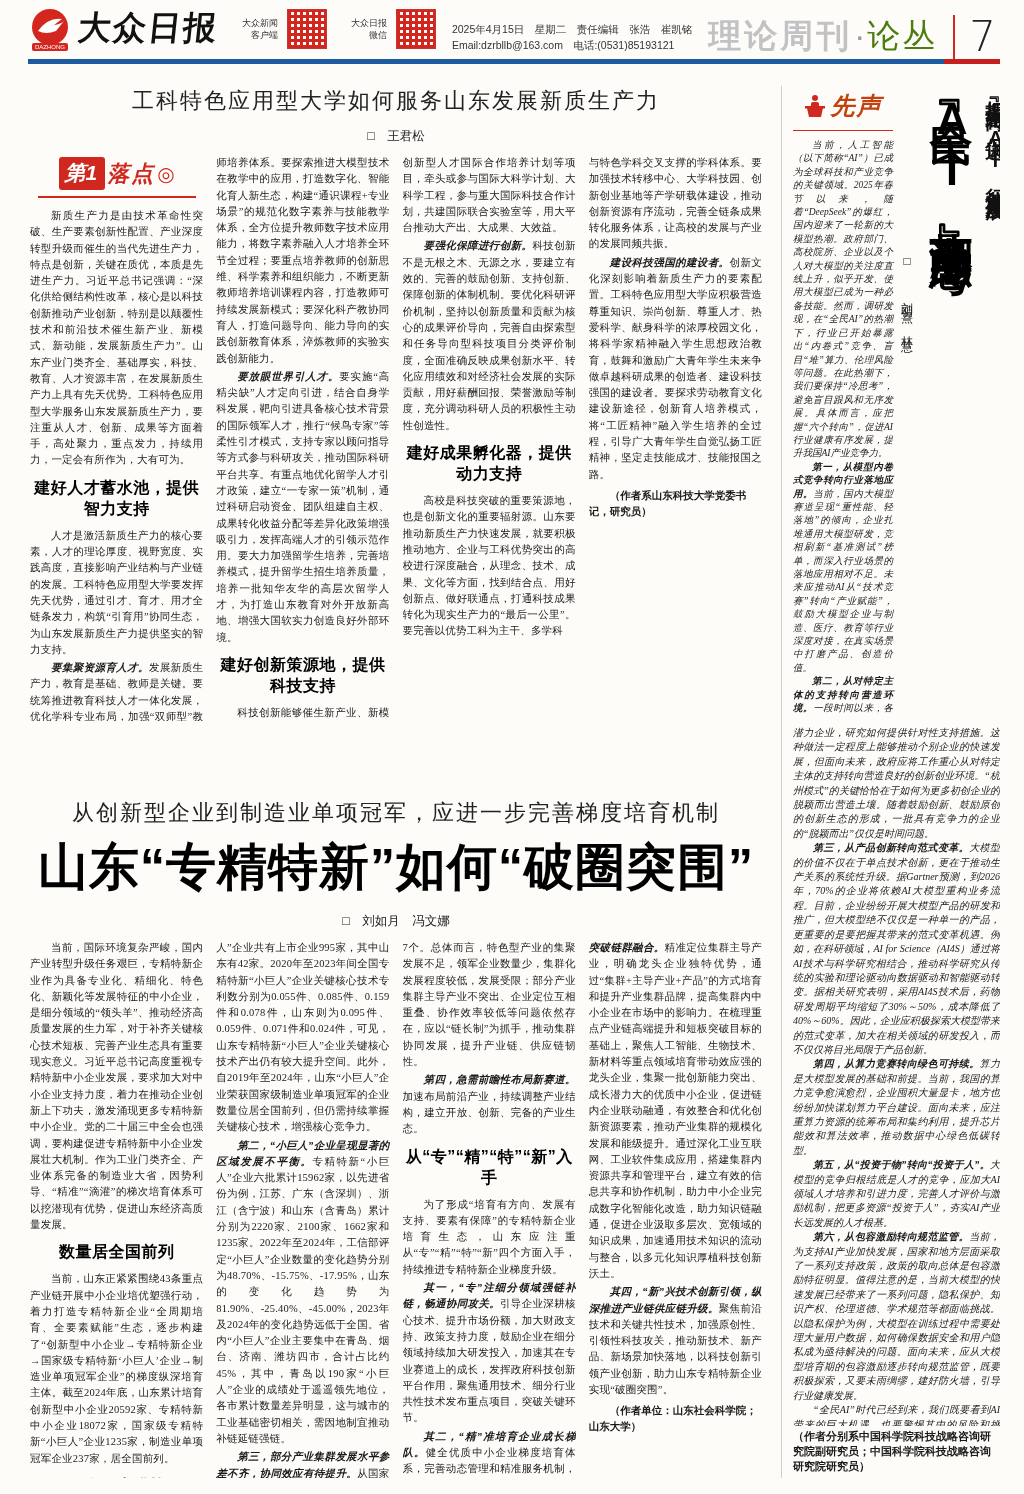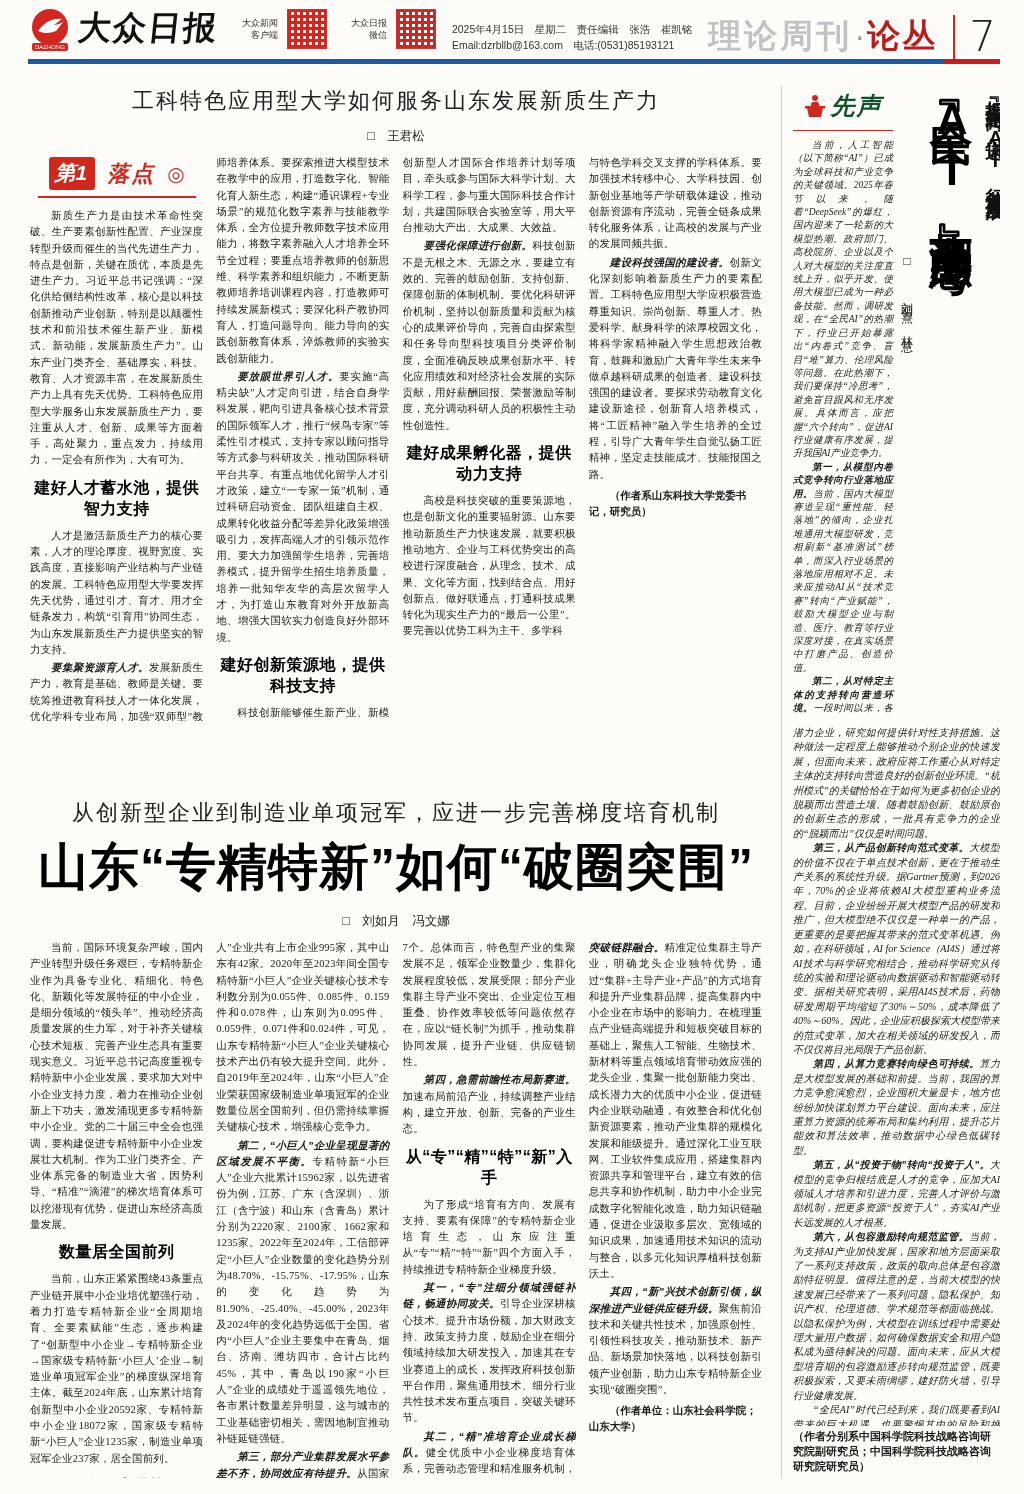--- a/index.html
+++ b/index.html
@@ -15,21 +15,21 @@
   .qr-group{display:flex;align-items:center;gap:9px;margin-left:14px;}
   .qr-label{font-family:"Liberation Sans","DejaVu Sans",sans-serif;font-size:9px;line-height:12px;text-align:right;color:#333;white-space:pre-line;}
   .qr{width:38px;height:38px;border:1px solid #c33;background:
       repeating-linear-gradient(0deg,#d2261e 0 3px,transparent 3px 6px),
       repeating-linear-gradient(90deg,#d2261e 0 3px,#fff 3px 6px);}
   .mh-right{display:flex;align-items:center;gap:16px;padding-top:8px;}
   .meta{font-family:"Liberation Sans","DejaVu Sans",sans-serif;font-size:10.5px;line-height:16px;color:#333;}
   .section-title{font-family:"Liberation Sans","DejaVu Sans",sans-serif;font-size:33px;white-space:nowrap;}
   .st-light{color:#c2c2c4;letter-spacing:3px;font-weight:bold;}
   .st-dot{color:#9a9a9c;margin:0 2px;}
-  .st-bold{color:#b91c1c;font-weight:700;letter-spacing:2px;text-align:center;}
+  .st-bold{color:#4d7c0f;font-weight:400;letter-spacing:2px;text-align:center;}
   .pageno{font-family:"DejaVu Sans","Liberation Sans",sans-serif;font-size:42px;font-weight:300;color:#222;border-left:2px solid #d2261e;padding-left:14px;line-height:44px;}
   .rule-blue{position:absolute;left:28px;top:59px;width:916px;height:5px;background:#1e5aa0;}
   .rule-red{position:absolute;left:944px;top:59px;width:56px;height:5px;background:#c4201d;}
   .v-divider{position:absolute;left:781px;top:86px;width:1px;height:1392px;background:#cfcfcb;}
 
   
   .kicker{text-align:center;font-family:"Liberation Serif","DejaVu Serif",serif;font-size:22px;letter-spacing:2px;color:#222;}
   h1.headline{margin:6px 0 0 0;text-align:center;font-family:"Liberation Sans","DejaVu Sans",sans-serif;font-weight:900;color:#000;}
   #article1 h1.headline{font-size:49px;letter-spacing:1px;}
   #article2 h1.headline{font-size:50px;letter-spacing:1px;}
@@ -38,31 +38,31 @@
   .col{flex:1 1 0;overflow:hidden;}
   .col p.para{margin:0 0 2px 0;font-size:10.5px;line-height:16.3px;text-align:justify;text-indent:2em;letter-spacing:.2px;}
   .col p.para.cont{text-indent:0;}
   .lead{font-weight:700;font-style:italic;}
   h3.subhead{margin:9px 0 8px 0;text-align:center;font-family:"Liberation Sans","DejaVu Sans",sans-serif;font-size:16px;font-weight:900;color:#000;letter-spacing:.5px;}
   .author-note{font-weight:700;font-size:10.5px;line-height:16px;text-indent:2em;margin:4px 0 0 0;font-family:"Liberation Sans","DejaVu Sans",sans-serif;}
 
   
   #article1{position:absolute;left:30px;top:86px;width:732px;height:706px;overflow:hidden;}
   #article1 .cols{height:566px;}
-  .badge-luodian{display:flex;align-items:center;justify-content:center;gap:12px;width:158px;margin:2px auto 10px auto;padding-bottom:6px;border-bottom:2px solid #d0281e;}
+  .badge-luodian{display:flex;align-items:center;justify-content:center;gap:2px;width:158px;margin:2px auto 10px auto;padding-bottom:6px;border-bottom:2px solid #d0281e;}
   .bl-box{background:#d0281e;color:#fff;font-family:"Liberation Sans","DejaVu Sans",sans-serif;font-weight:900;font-style:italic;font-size:21px;padding:2px 8px 3px 6px;border-radius:3px;}
   .bl-text{color:#d0281e;font-family:"Liberation Sans","DejaVu Sans",sans-serif;font-weight:900;font-style:italic;font-size:22px;letter-spacing:2px;}
   .bl-at{color:#d0281e;font-size:20px;font-weight:700;}
 
   
   #sidebar{position:absolute;left:782px;top:86px;width:218px;height:1392px;padding-left:11px;box-sizing:border-box;}
   .sb-top{display:flex;height:630px;overflow:hidden;}
   .sb-left{width:100px;flex:0 0 100px;}
   .sb-badge{display:flex;align-items:center;gap:5px;justify-content:center;border-bottom:1px solid #d0281e;padding:4px 0 8px 0;margin-bottom:8px;}
-  .sb-badge-label{color:#14532d;font-size:24px;font-weight:900;font-style:italic;font-family:"Liberation Serif","DejaVu Serif",serif;letter-spacing:2px;}
+  .sb-badge-label{color:#c2410c;font-size:24px;font-weight:900;font-style:italic;font-family:"Liberation Serif","DejaVu Serif",serif;letter-spacing:2px;}
   .sb-text p{margin:0;font-size:9.5px;line-height:13.4px;text-align:justify;text-indent:2em;font-style:italic;}
   .sb-byline{writing-mode:vertical-rl;text-orientation:upright;font-size:12px;letter-spacing:5px;padding-top:168px;width:22px;flex:0 0 22px;color:#222;}
   .sb-head-main{writing-mode:vertical-rl;text-orientation:upright;font-family:"Liberation Sans","DejaVu Sans",sans-serif;font-size:43px;font-weight:900;letter-spacing:3px;line-height:1;width:58px;flex:0 0 58px;color:#000;}
   .sb-head-sub{writing-mode:vertical-rl;text-orientation:upright;font-family:"Liberation Sans","DejaVu Sans",sans-serif;font-size:19px;font-weight:600;letter-spacing:2px;line-height:1.25;width:30px;flex:0 0 30px;color:#111;margin-left:4px;}
   .sb-bottom{margin-top:10px;height:700px;overflow:hidden;}
   .sb-bottom p.para{margin:0;font-size:10px;line-height:14.4px;text-align:justify;text-indent:2em;font-style:italic;}
   .sb-bottom p.para.cont{text-indent:0;}
   .sb-note{position:absolute;bottom:4px;left:11px;right:0;background:#fdfcf9;font-style:normal;text-indent:0;font-size:11px;line-height:15px;}
 
   

